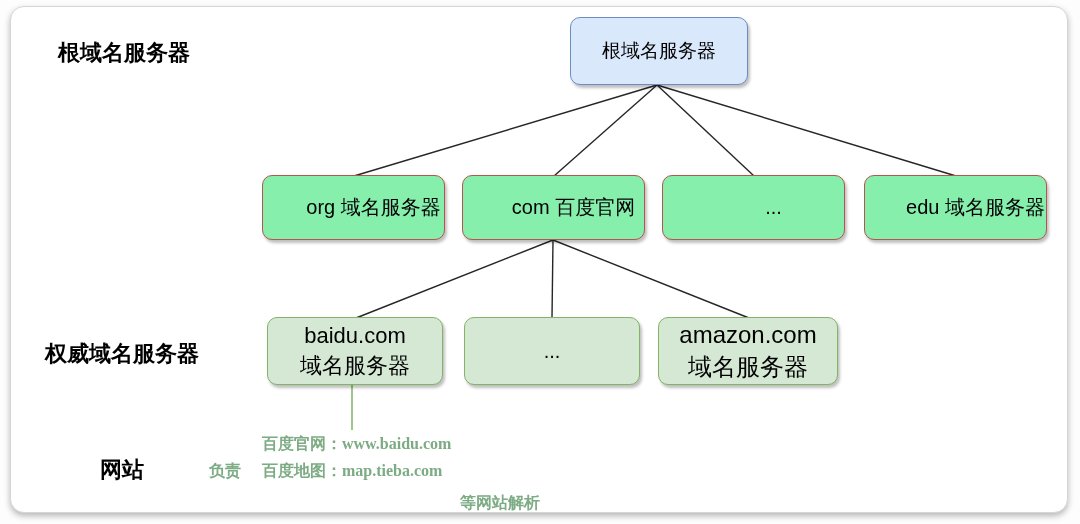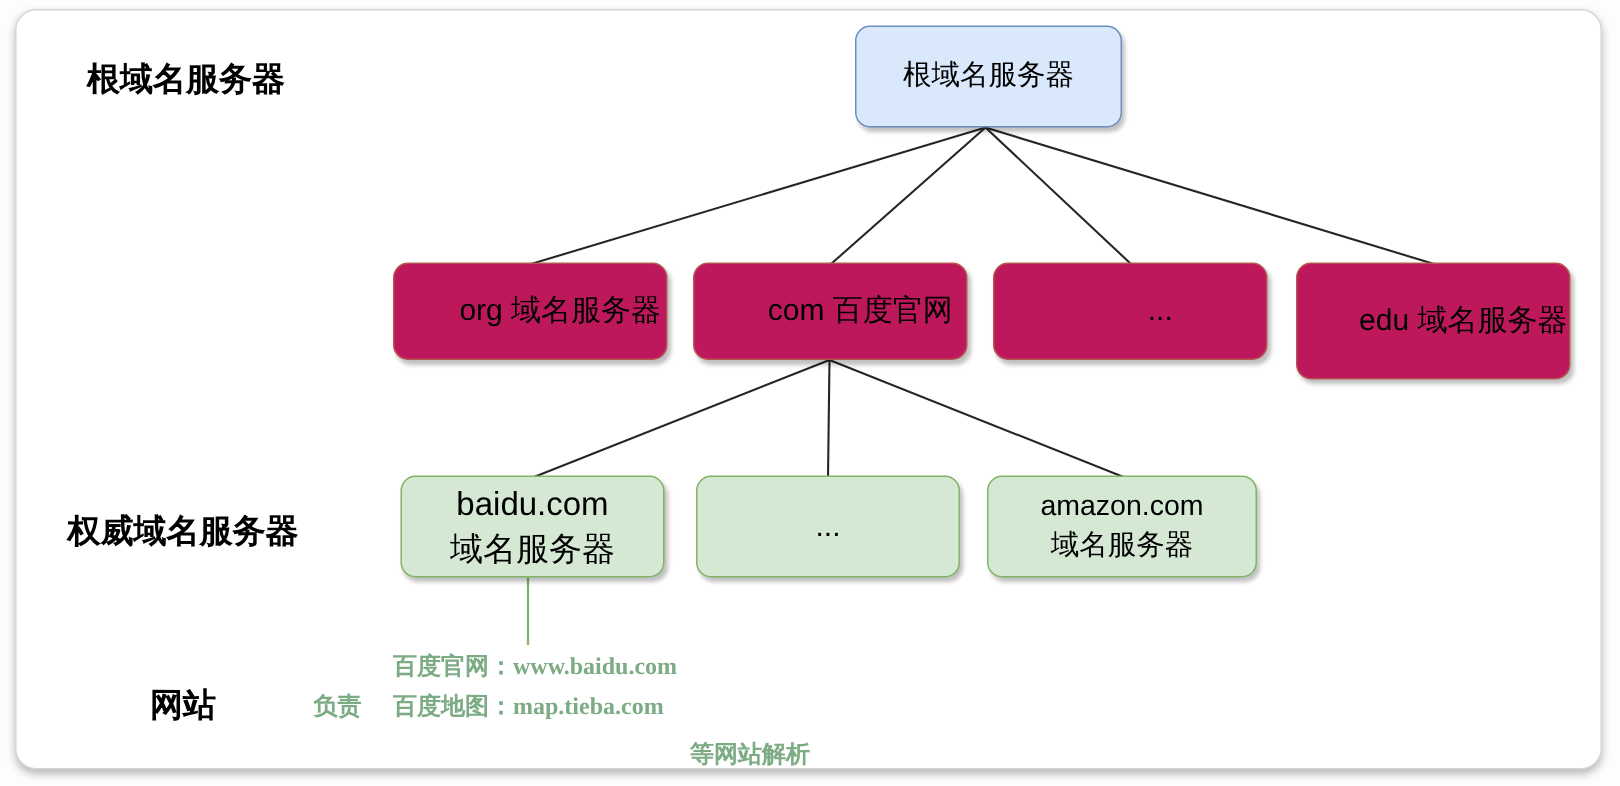--- a/index.html
+++ b/index.html
@@ -48,31 +48,31 @@
     justify-content: center;
     border-radius: 10px;
     font-size: 20px;
     color: #000000;
     text-align: center;
     line-height: 1.35;
     box-shadow: 2px 3px 3px rgba(0,0,0,0.25);
     white-space: nowrap;
   }
   .node-blue  { background: #dae8fc; border: 1px solid #6c8ebf; }
-  .node-pink  { background: #be185d; border: 1px solid #b85450; padding-left: 40px; }
+  .node-pink  { background: #86efac; border: 1px solid #b85450; padding-left: 40px; }
   .node-green { background: #d5e8d4; border: 1px solid #82b366; }
 
   #node-root   { left: 570px; top: 17px;  width: 178px; height: 68px; font-size: 19px; }
   #node-org    { left: 262px; top: 175px; width: 183px; height: 65px; }
   #node-com    { left: 462px; top: 175px; width: 183px; height: 65px; }
   #node-tld-dots { left: 662px; top: 175px; width: 183px; height: 65px; }
-  #node-edu    { left: 864px; top: 175px; width: 183px; height: 78px; }
+  #node-edu    { left: 864px; top: 175px; width: 183px; height: 65px; }
   #node-baidu  { left: 267px; top: 317px; width: 176px; height: 68px; font-size: 22px; }
   #node-auth-dots { left: 464px; top: 317px; width: 176px; height: 68px; }
-  #node-amazon { left: 658px; top: 317px; width: 180px; height: 68px; font-size: 19px; }
+  #node-amazon { left: 658px; top: 317px; width: 180px; height: 68px; font-size: 24px; }
 
   .website-note {
     position: absolute;
     color: #7cab84;
     font-size: 16px;
     white-space: nowrap;
     font-weight: bold;
   }
   .website-note .domain {
     font-family: "Liberation Serif", serif;

